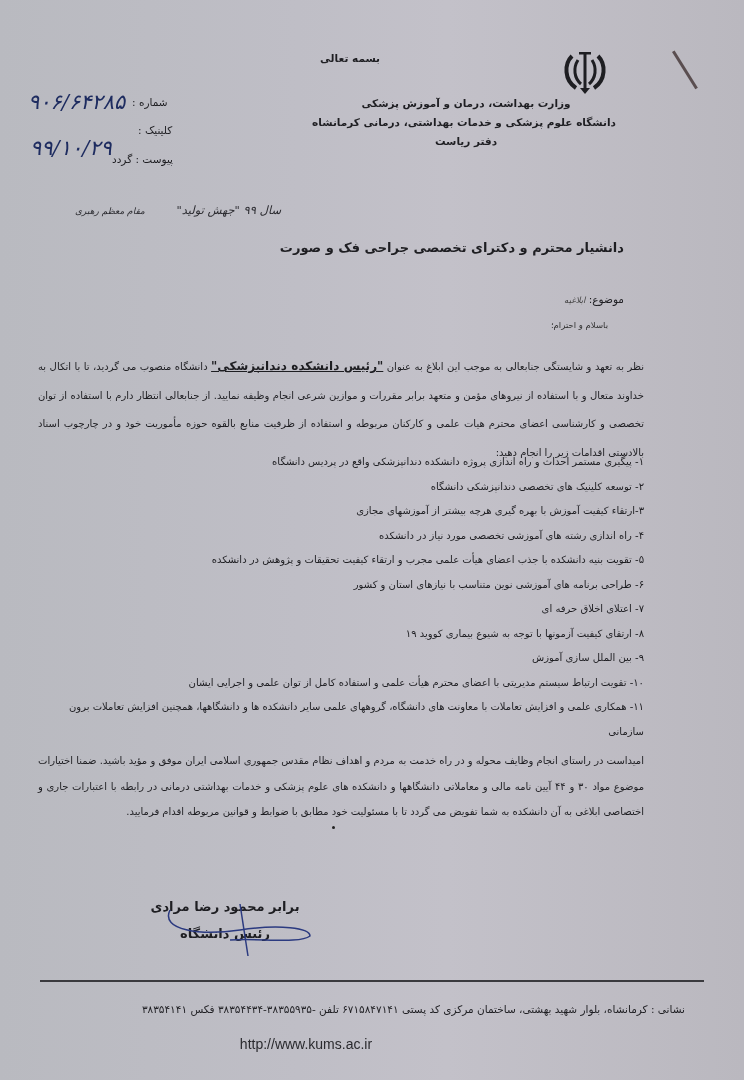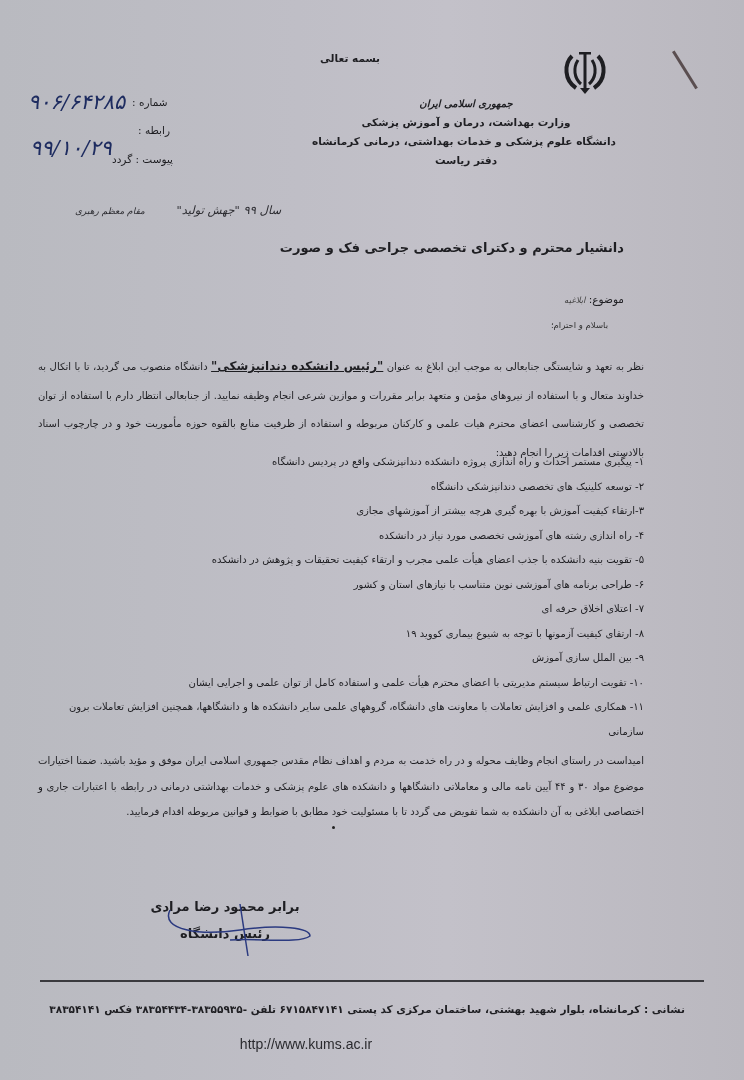--- a/index.html
+++ b/index.html
@@ -49,53 +49,52 @@
     .closing {
       left: 38px; width: 606px; top: 748px; direction: rtl; text-align: justify;
       font-size: 10px; line-height: 25.5px;
     }
     .dot { left: 332px; top: 826px; width: 3px; height: 3px; background: #222; border-radius: 50%; }
     .signature { left: 150px; top: 893px; width: 150px; text-align: center; direction: rtl; }
     .signature .sig-name { font-weight: bold; font-size: 13px; line-height: 28px; }
     .signature .sig-title { font-weight: bold; font-size: 13px; line-height: 26px; }
     .sig-scribble { left: 160px; top: 900px; width: 160px; height: 60px; }
     .footer-rule { left: 40px; right: 40px; top: 980px; height: 2px; background: #3a3a3e; }
-    .footer-address { left: 30px; width: 655px; top: 1003px; direction: rtl; text-align: right; font-size: 10.5px; font-weight: bold; white-space: nowrap; }
+    .footer-address { left: 30px; width: 655px; top: 1003px; direction: rtl; text-align: right; font-size: 10.5px; font-weight: normal; white-space: nowrap; }
     .footer-url { left: 0; width: 612px; top: 1036px; text-align: center; font-family: "Liberation Sans", sans-serif; font-size: 14px; color: #2a2a2e; }
   </style>
 </head>
 <body>
 
 <div class="page">
 
   <div class="abs slash-mark"></div>
 
   <svg class="abs emblem" viewBox="0 0 46 48">
     <path d="M10 8 C2 16,2 32,14 40" stroke="#1e1e22" stroke-width="4" fill="none"></path>
     <path d="M36 8 C44 16,44 32,32 40" stroke="#1e1e22" stroke-width="4" fill="none"></path>
     <path d="M16 12 C11 20,12 30,19 36" stroke="#1e1e22" stroke-width="3" fill="none"></path>
     <path d="M30 12 C35 20,34 30,27 36" stroke="#1e1e22" stroke-width="3" fill="none"></path>
     <rect x="21.5" y="4" width="3" height="36" fill="#1e1e22"></rect>
     <rect x="17" y="4" width="12" height="2.5" fill="#1e1e22"></rect>
     <path d="M18 40 L23 46 L28 40 Z" fill="#1e1e22"></path>
   </svg>
 
   <div class="abs letterhead">
-    <div class="lh-line lh-republic">جمهوری اسلامی ایران</div>
     <div class="lh-line">وزارت بهداشت، درمان و آموزش پزشکی</div>
     <div class="lh-line">دانشگاه علوم پزشکی و خدمات بهداشتی، درمانی کرمانشاه</div>
     <div class="lh-line">دفتر ریاست</div>
   </div>
 
   <div class="abs basmala">بسمه تعالی</div>
 
   <div class="abs meta-block" style="height:80px;">
     <span class="meta-label" style="left:112px; top:4px;">شماره :</span>
     <span class="handwritten" style="left:8px; top:-2px;">۹۰۶/۶۴۲۸۵</span>
-    <span class="meta-label" style="left:118px; top:32px;">رابطه :</span>
+    <span class="meta-label" style="left:118px; top:32px;">کلینیک :</span>
     <span class="handwritten" style="left:10px; top:44px;">۹۹/۱۰/۲۹</span>
     <span class="meta-label" style="left:92px; top:61px;">پیوست : گردد</span>
   </div>
 
   <div class="abs slogan">
     <span>سال ۹۹ "جهش تولید"</span>
     <span class="slogan-src">مقام معظم رهبری</span>
   </div>
 
   <div class="abs recipient">

